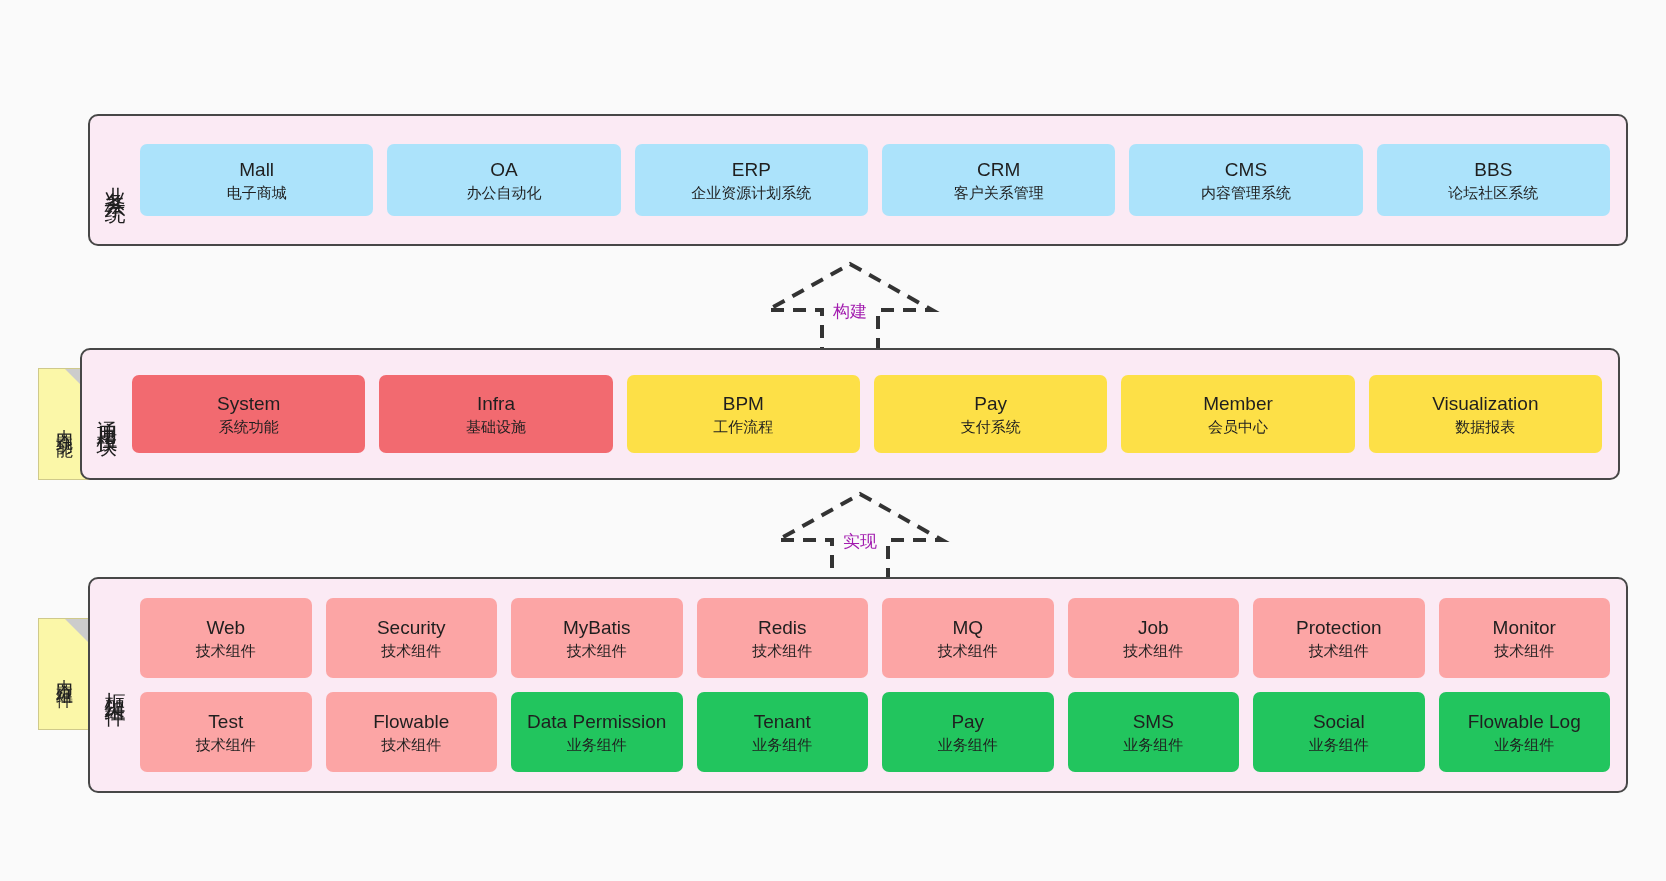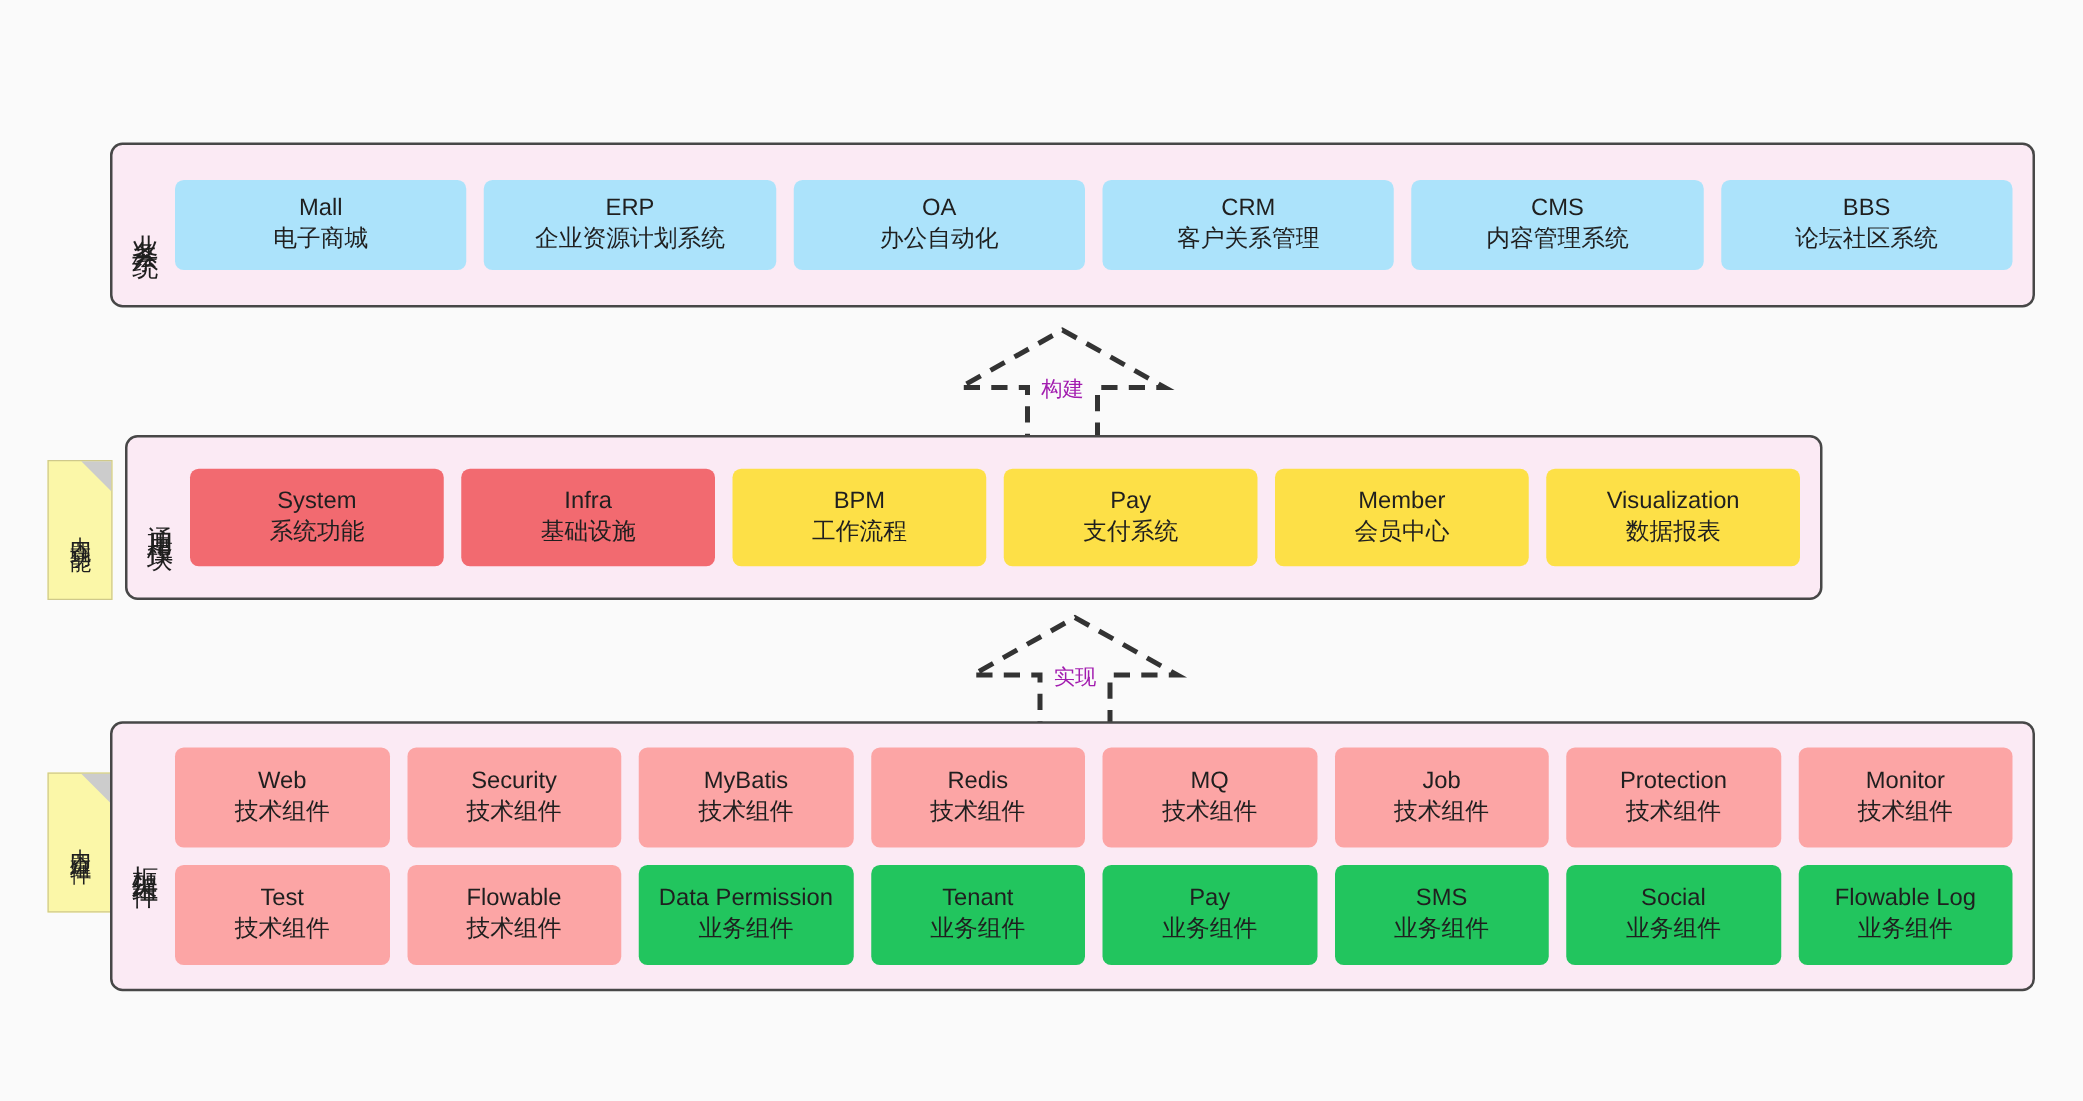--- a/index.html
+++ b/index.html
@@ -65,33 +65,33 @@
     display: flex;
     flex-direction: column;
     align-items: center;
     justify-content: center;
     text-align: center;
     line-height: 1.30;
     color: #1f1f1f;
     padding: 4px 6px;
   }
   .card .t1 { font-size: 19px; }
-  .card .t2 { font-size: 19px; }
+  .card .t2 { font-size: 15px; }
 
   .c-blue      { background: #ace3fb; }
   .c-red       { background: #f26a70; }
   .c-pink      { background: #fde047; }
   .c-green     { background: #fca5a5; }
   .c-lightgreen{ background: #22c55e; }
 
   
   #layer-business { left: 88px;  top: 114px;  width: 1540px; height: 132px; }
   #layer-business .card { height: 72px; }
 
-  #layer-common   { left: 100px;  top: 348px;  width: 1358px; height: 132px; }
+  #layer-common   { left: 80px;  top: 348px;  width: 1540px; height: 132px; }
   #layer-common .card { height: 78px; }
 
   #layer-framework{ left: 88px;  top: 577px;  width: 1540px; height: 216px; }
   #layer-framework .card { height: 80px; }
 
   
   .note {
     position: absolute;
     width: 52px;
     background: #fbf7a8;
@@ -149,26 +149,26 @@
     <div class="layer-title">
       <span class="layer-title-text">业务系统</span>
     </div>
     <div class="layer-body">
       <div class="row">
         <div class="card c-blue">
           <span class="t1">Mall</span>
           <span class="t2">电子商城</span>
         </div>
         <div class="card c-blue">
+          <span class="t1">OA</span>
+          <span class="t2">办公自动化</span>
+        </div>
+        <div class="card c-blue">
           <span class="t1">ERP</span>
           <span class="t2">企业资源计划系统</span>
-        </div>
-        <div class="card c-blue">
-          <span class="t1">OA</span>
-          <span class="t2">办公自动化</span>
         </div>
         <div class="card c-blue">
           <span class="t1">CRM</span>
           <span class="t2">客户关系管理</span>
         </div>
         <div class="card c-blue">
           <span class="t1">CMS</span>
           <span class="t2">内容管理系统</span>
         </div>
         <div class="card c-blue">

